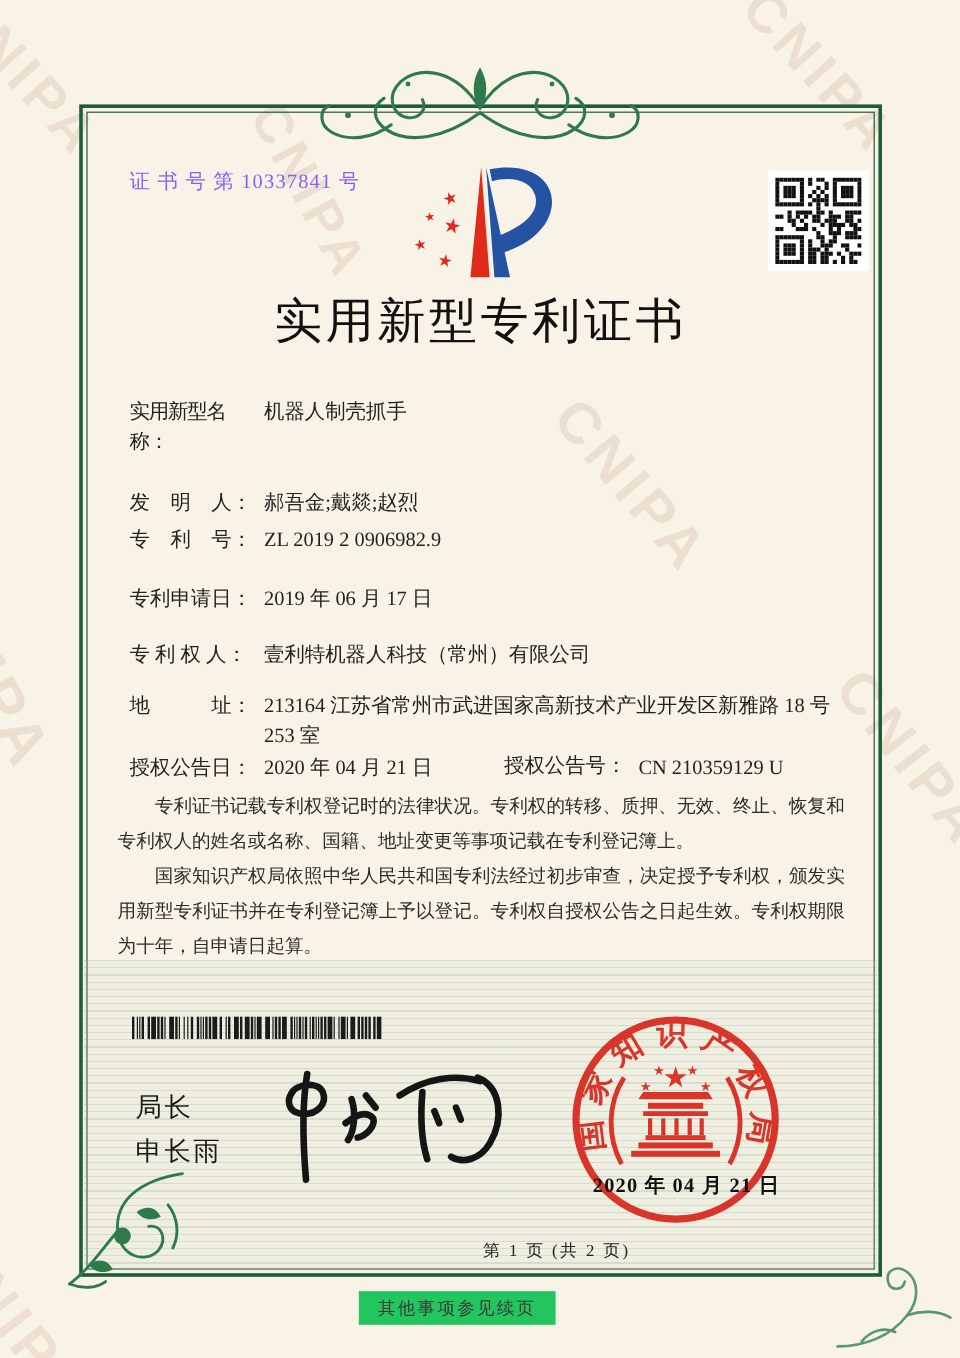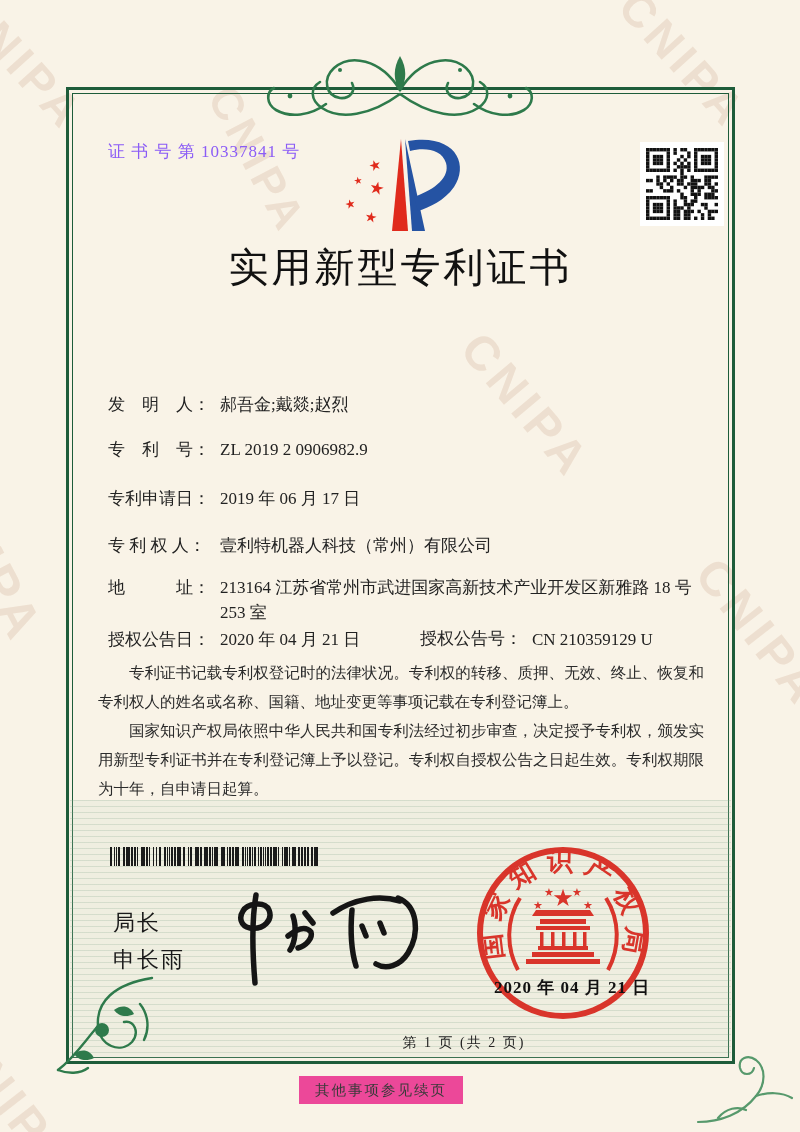--- a/index.html
+++ b/index.html
@@ -33,21 +33,21 @@
   .paras p{margin:0;text-indent:2em;}
   .barcode{position:absolute;left:110px;top:847px;width:208px;height:19px;}
   .exec{position:absolute;left:113px;font-family:"Liberation Sans",sans-serif;
         font-size:22px;color:#1a1a1a;letter-spacing:2px;}
   .sig{position:absolute;left:225px;top:880px;width:212px;height:118px;}
   .sealwrap{position:absolute;left:470px;top:840px;width:186px;height:186px;}
   .sealdate{position:absolute;left:494px;top:976px;font-size:17px;color:#111;
             letter-spacing:1px;font-weight:bold;}
   .pageno{position:absolute;left:66px;top:1034px;width:796px;text-align:center;
           font-size:14px;color:#222;letter-spacing:2px;}
-  .notebox{position:absolute;left:299px;top:1076px;width:164px;height:28px;background:#ec4899;
+  .notebox{position:absolute;left:299px;top:1076px;width:164px;height:28px;background:#22c55e;
            display:flex;align-items:center;justify-content:center;font-size:14.5px;color:#3a3a3a;letter-spacing:2px;}
   .orn{position:absolute;pointer-events:none;}
   svg text.star{font-family:"DejaVu Sans",sans-serif;}
 </style>
 </head>
 <body>
 
 <div class="page">
 
   <div class="wm" style="left:-15px;top:-18px;font-size:46px;transform:rotate(48deg)">CNIPA</div>
@@ -342,21 +342,25 @@
         <rect x="40.8" y="68.0" width="3.4" height="3.4" fill="#111"></rect>
         <rect x="47.6" y="68.0" width="3.4" height="3.4" fill="#111"></rect>
         <rect x="54.4" y="68.0" width="3.4" height="3.4" fill="#111"></rect>
         <rect x="61.2" y="68.0" width="3.4" height="3.4" fill="#111"></rect>
         <rect x="64.6" y="68.0" width="3.4" height="3.4" fill="#111"></rect>
       </svg>
     </div>
 
   <div class="title">实用新型专利证书</div>
 
-  <div class="row" style="top:392px">
+  <div class="row" style="top:330px">
+    <span class="lbl" style="letter-spacing:-1px">实用新型名称：</span>
+    <span class="val">机器人制壳抓手</span>
+  </div>
+  <div class="row" style="top:406px">
     <span class="lbl">发　明　人：</span>
     <span class="val">郝吾金;戴燚;赵烈</span>
   </div>
   <div class="row" style="top:437px">
     <span class="lbl">专　利　号：</span>
     <span class="val">ZL 2019 2 0906982.9</span>
   </div>
   <div class="row" style="top:486px">
     <span class="lbl">专利申请日：</span>
     <span class="val">2019 年 06 月 17 日</span>

